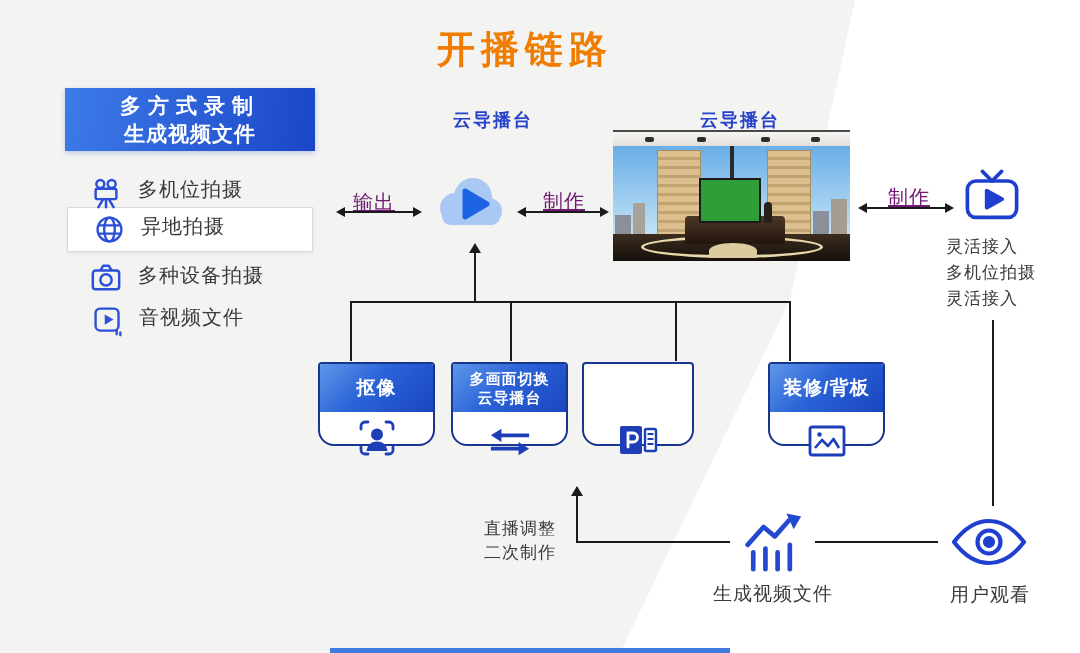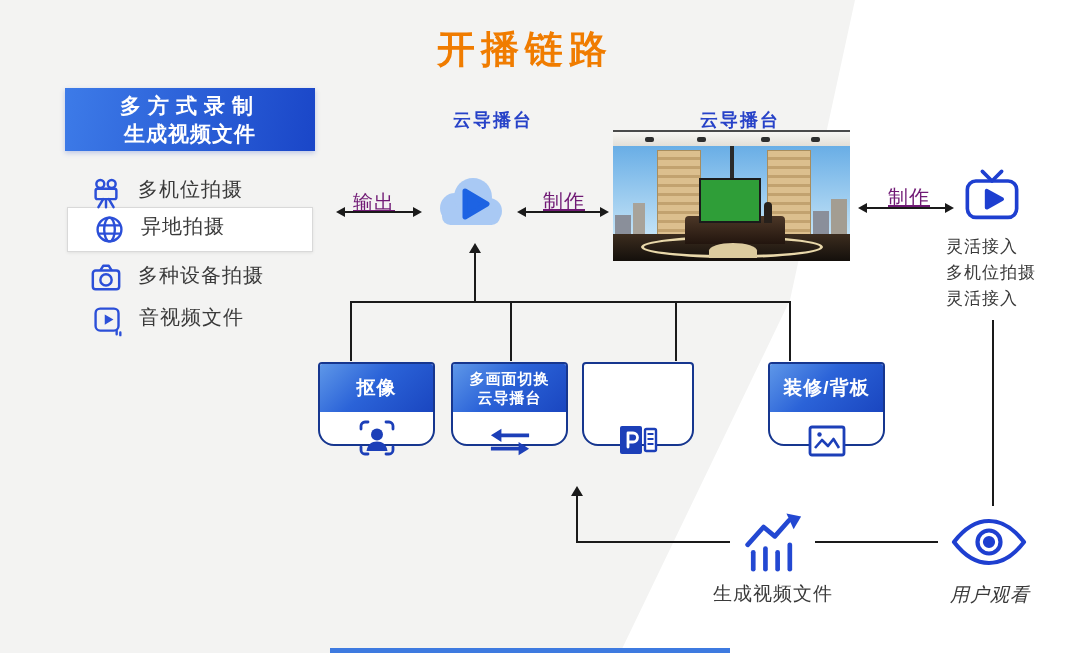--- a/index.html
+++ b/index.html
@@ -284,20 +284,24 @@
         <path d="M8 24l7-8 6 6 5.5-7 5.5 9" fill="none" stroke="#1C3FB8" stroke-width="2.6" stroke-linejoin="round"></path>
         <circle cx="12.5" cy="10.5" r="2.2" fill="#1C3FB8"></circle>
       </svg>
     </span>
   </div>
 
   <div class="abs tri-up" style="left:571px; top:486px;"></div>
   <div class="abs vline" style="left:576px; top:494px; height:49px;"></div>
   <div class="abs hline" style="left:576px; top:541px; width:154px;"></div>
 
+  <div class="abs adjust-text" style="left:468px; top:517px;">
+    <div>直播调整</div>
+    <div>二次制作</div>
+  </div>
 
   <div class="abs" style="left:742px; top:511px;">
     <svg width="60" height="62" viewBox="0 0 64 66">
       <g stroke="#2348D2" stroke-width="5" stroke-linecap="round" fill="none">
         <path d="M12 44v18"></path>
           <path d="M25 40v22"></path>
           <path d="M38 44v18"></path>
           <path d="M51 36v26"></path>
       </g>
       <path d="M6 36L23 17l12 10L50 10" fill="none" stroke="#2348D2" stroke-width="5" stroke-linejoin="round" stroke-linecap="round"></path>
@@ -308,16 +312,16 @@
 
   <div class="abs hline" style="left:815px; top:541px; width:123px;"></div>
 
   <div class="abs" style="left:950px; top:516px;">
     <svg width="78" height="52" viewBox="0 0 78 52" fill="none" stroke="#1E3FD0" stroke-width="4.2">
       <path d="M4 26Q20 5 39 5Q58 5 74 26Q58 47 39 47Q20 47 4 26Z" stroke-linejoin="round"></path>
       <circle cx="39" cy="26" r="11.5"></circle>
       <circle cx="39" cy="26" r="4" fill="#1E3FD0"></circle>
     </svg>
   </div>
-  <div class="abs cap" style="left:942px; top:582px; width:96px;font-style:italic;">用户观看</div>
+  <div class="abs cap" style="left:942px; top:582px; width:96px;">用户观看</div>
 
   <div class="abs bottom-strip" style="left:330px; top:648px;"></div>
 </div>
 
 </body></html>

